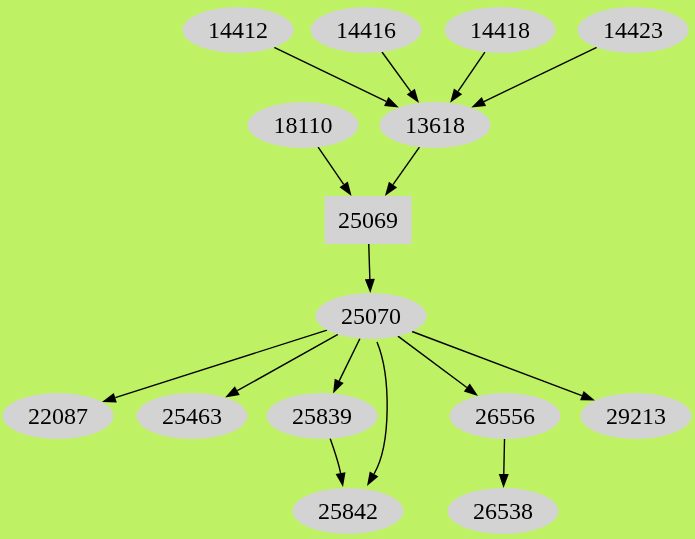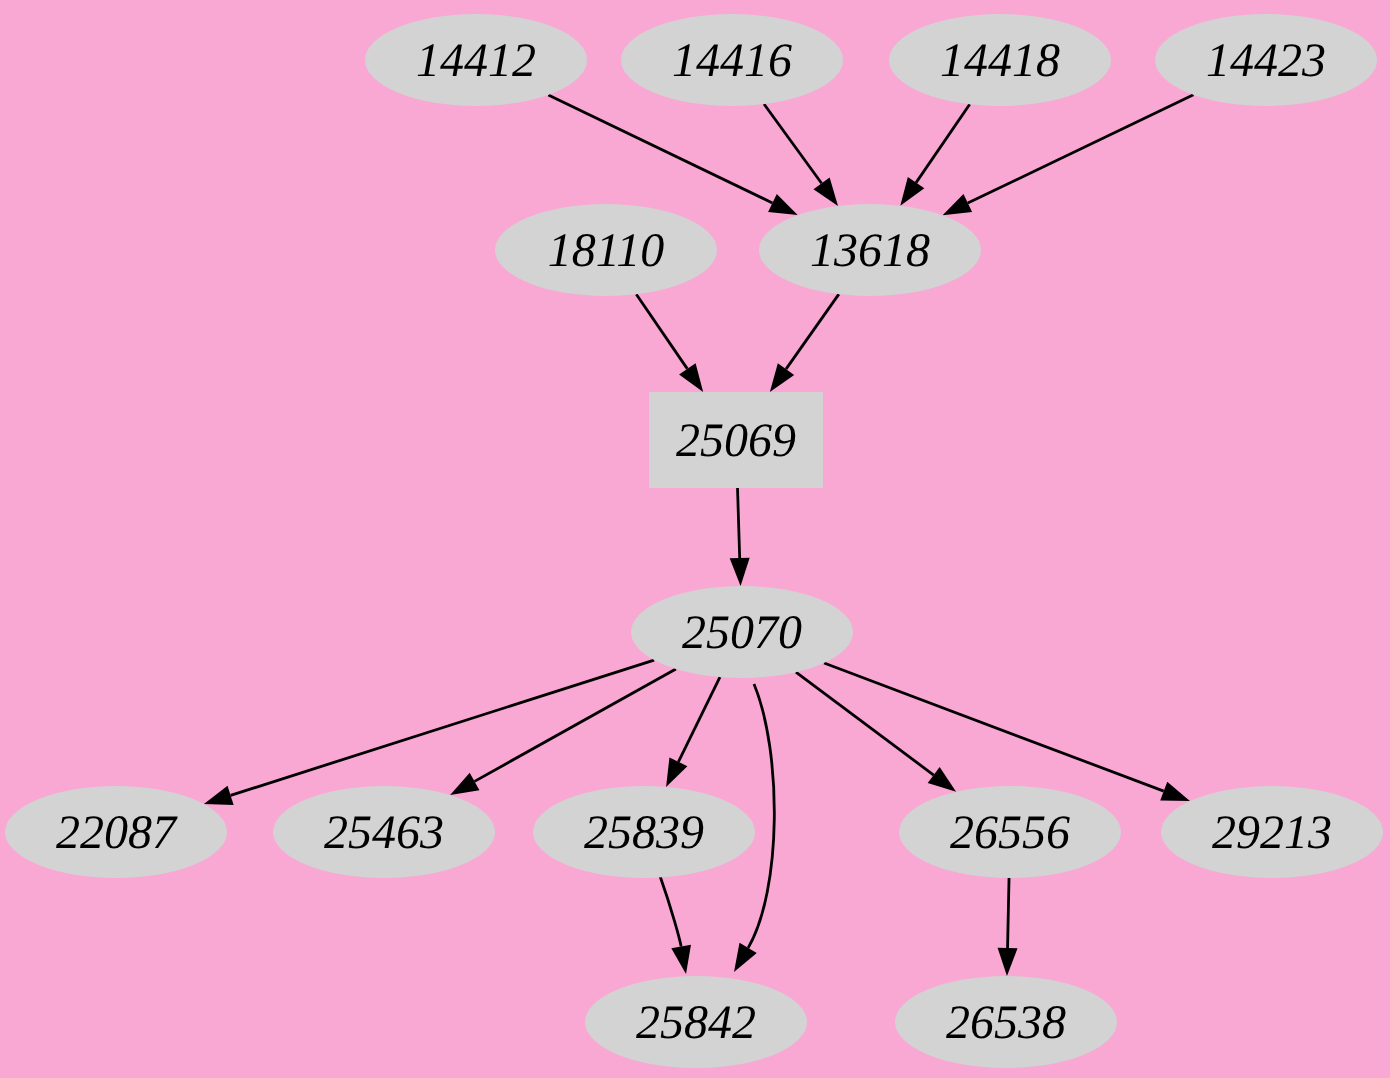--- a/index.html
+++ b/index.html
@@ -4,23 +4,22 @@
 <style>
   html, body {
     margin: 0;
     padding: 0;
     background: #ffffff;
   }
   .canvas {
     position: relative;
     width: 695px;
     height: 539px;
-    background: #f9a8d4;
+    background: #bef264;
     overflow: hidden;
-    font-style: italic;
   }
   svg text {
     font-family: "Liberation Serif", "DejaVu Serif", serif;
     font-size: 24px;
     fill: #000000;
   }
 </style>
 </head>
 <body>
 

